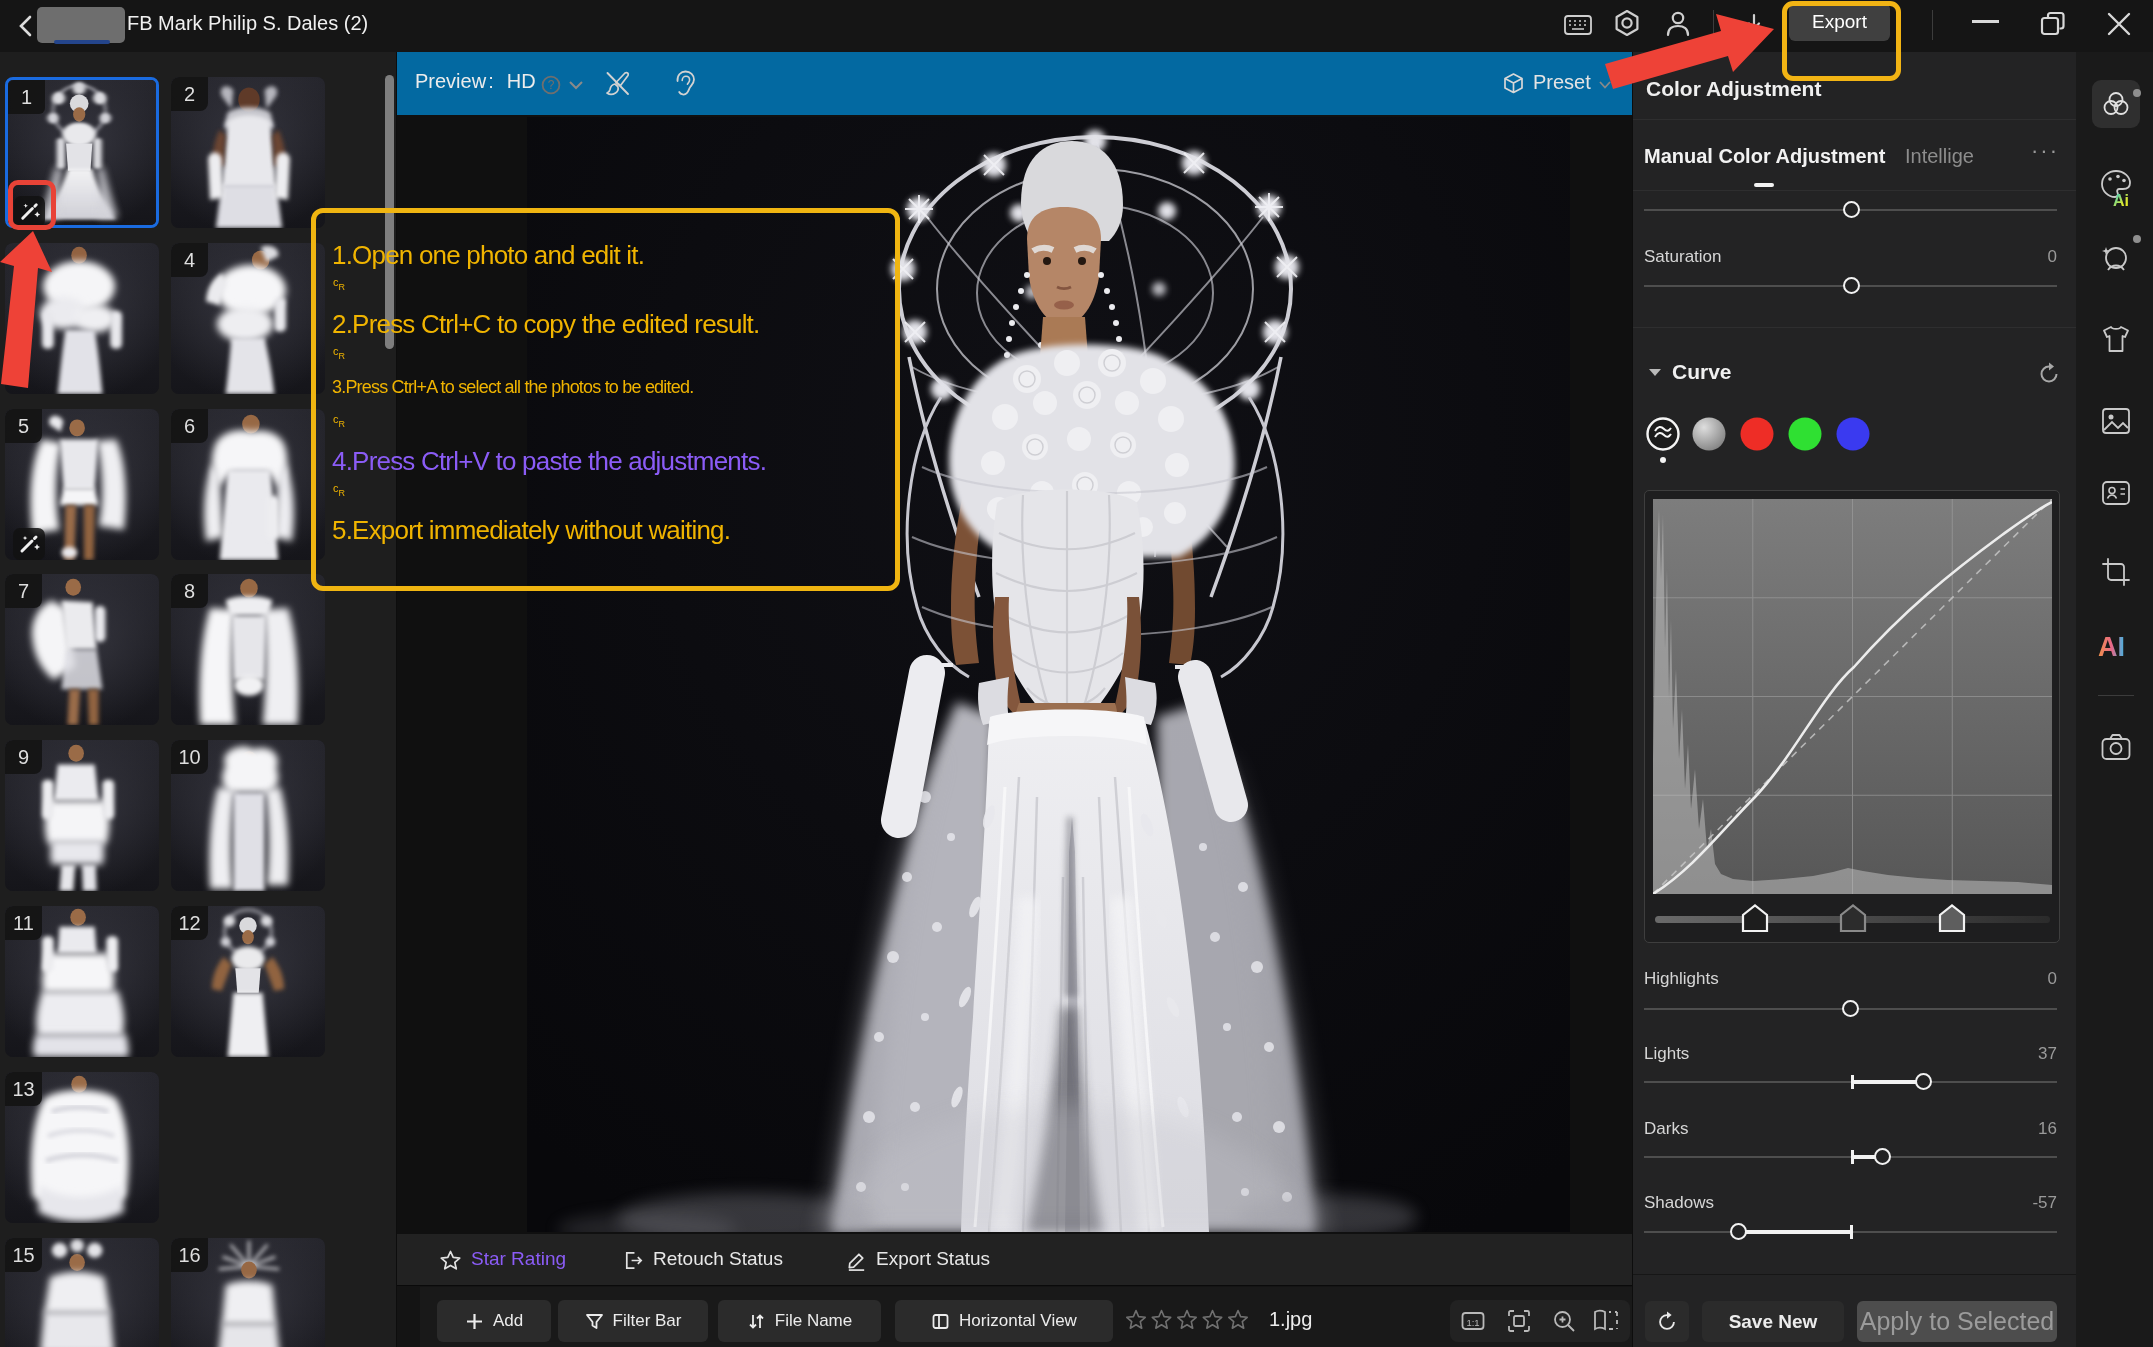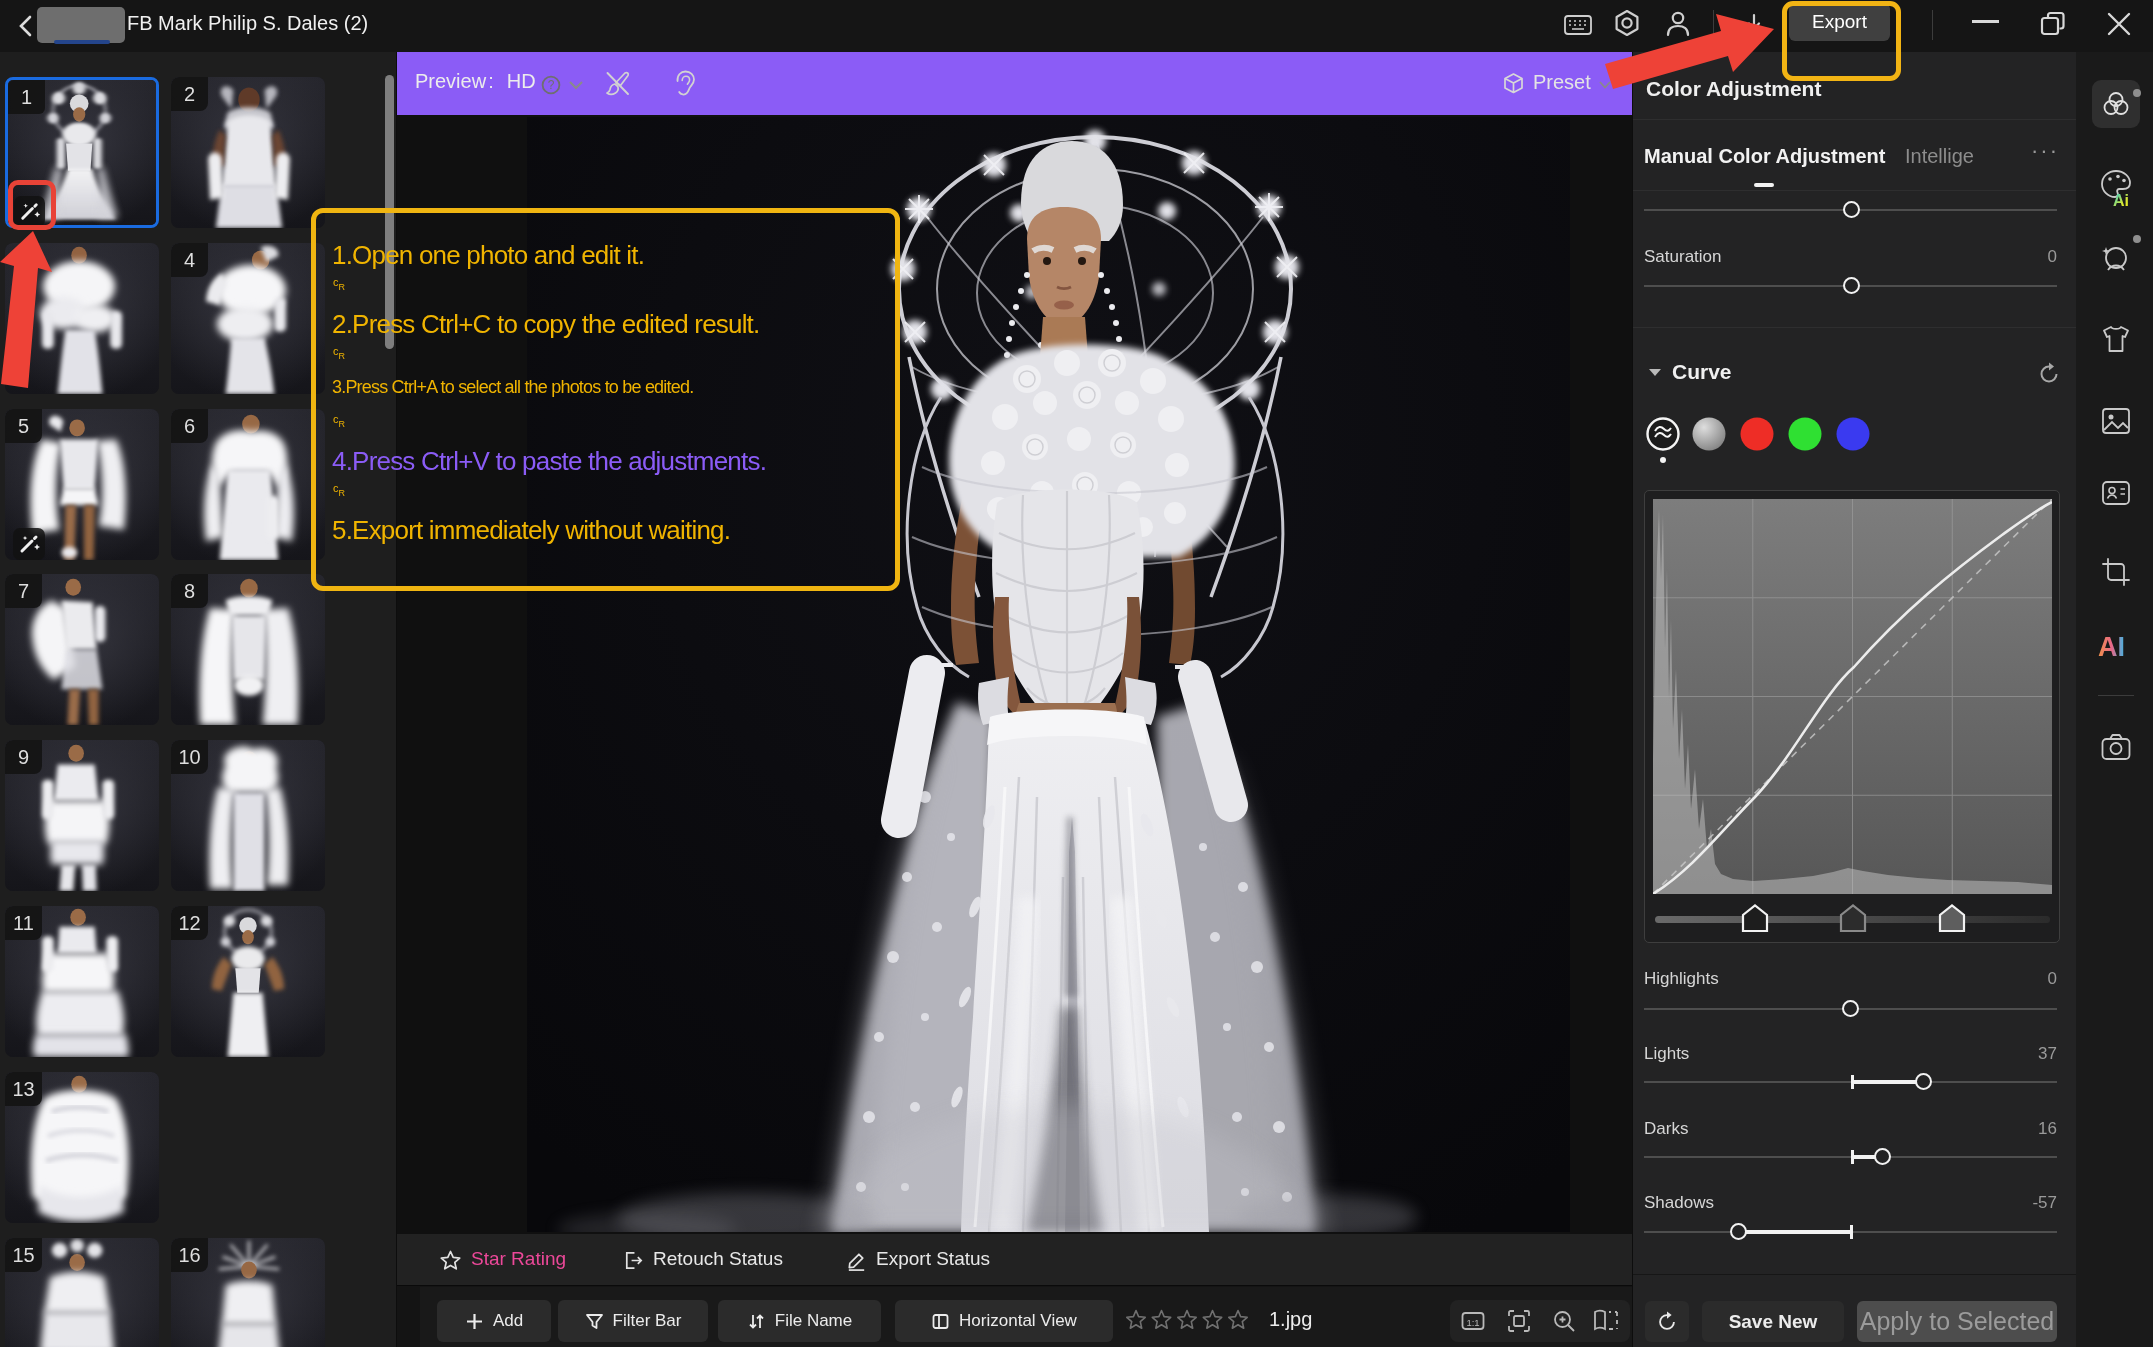--- a/index.html
+++ b/index.html
@@ -1,21 +1,21 @@
 <!DOCTYPE html>
 <html><head>
 <meta charset="utf-8">
 <style>
   * { margin:0; padding:0; box-sizing:border-box; }
   html,body { width:2153px; height:1347px; background:#141414; overflow:hidden;
     font-family:"Liberation Sans", sans-serif; }
   .abs { position:absolute; }
   #titlebar { position:absolute; left:0; top:0; width:2153px; height:52px; background:#151515; }
   #sidebar { position:absolute; left:0; top:52px; width:397px; height:1295px; background:#1e1e1e; overflow:hidden; }
-  #ptop { position:absolute; left:397px; top:52px; width:1236px; height:63px; background:#8b5cf6; }
+  #ptop { position:absolute; left:397px; top:52px; width:1236px; height:63px; background:#0369a1; }
   #photoarea { position:absolute; left:397px; top:115px; width:1236px; height:1119px; background:#101010; }
   #tabbar { position:absolute; left:397px; top:1234px; width:1236px; height:52px; background:#222222; border-bottom:1px solid #0a0a0a; }
   #toolbar { position:absolute; left:420px; top:1287px; width:1236px; height:60px; background:#191919; }
   #rpanel { position:absolute; left:1633px; top:52px; width:443px; height:1295px; background:#232324; }
   #rstrip { position:absolute; left:2076px; top:52px; width:77px; height:1295px; background:#1a1a1a; }
   .th { position:absolute; width:154px; height:151px; border-radius:8px; overflow:hidden; background:#17171b; }
   .th svg { position:absolute; left:0; top:0; }
   .num { position:absolute; left:0px; top:0px; width:37px; height:34px; background:rgba(20,20,20,.92);
      border-radius:8px 0 8px 0; color:#dedede; font-size:20px; display:flex; align-items:center; justify-content:center; }
   .ibtn { position:absolute; background:#2b2b2b; border-radius:6px; color:#ececec; font-size:17px;
@@ -607,21 +607,21 @@
   <path d="M290 1115 C340 1030 420 990 540 988 C660 990 740 1030 800 1115 Z" fill="#c6c6cd" opacity=".3" filter="url(#pb12)"></path>
   <ellipse cx="220" cy="1102" rx="130" ry="26" fill="#9a9aa2" opacity=".32" filter="url(#pb8)"></ellipse>
   <ellipse cx="120" cy="1112" rx="90" ry="16" fill="#8a8a92" opacity=".22" filter="url(#pb8)"></ellipse>
   <ellipse cx="800" cy="1100" rx="90" ry="22" fill="#9a9aa2" opacity=".3" filter="url(#pb8)"></ellipse>
 </svg>
 </div>
 <div id="tabbar">
   <svg class="abs" style="left:42px;top:15px" width="23" height="23" viewBox="0 0 24 24">
     <path d="M12 2.6 L14.8 8.8 L21.6 9.5 L16.5 14 L18 20.7 L12 17.2 L6 20.7 L7.5 14 L2.4 9.5 L9.2 8.8 Z" fill="none" stroke="#e2e2e2" stroke-width="1.8" stroke-linejoin="round"></path>
   </svg>
-  <div class="abs" style="left:74px;top:14px;color:#ec4899;font-size:19px;">Star Rating</div>
+  <div class="abs" style="left:74px;top:14px;color:#8b5cf6;font-size:19px;">Star Rating</div>
   <svg class="abs" style="left:225px;top:15px" width="23" height="23" viewBox="0 0 24 24">
     <path d="M13 4 L5 4 L5 20 L13 20" fill="none" stroke="#e2e2e2" stroke-width="1.8"></path>
     <path d="M10 12 L20 12 M16.5 8.5 L20 12 L16.5 15.5" fill="none" stroke="#e2e2e2" stroke-width="1.8"></path>
   </svg>
   <div class="abs" style="left:256px;top:14px;color:#e8e8e8;font-size:19px;">Retouch Status</div>
   <svg class="abs" style="left:448px;top:15px" width="23" height="23" viewBox="0 0 24 24">
     <path d="M14.5 5.5 L18.5 9.5 L9 19 L4.5 19.5 L5 15 Z" fill="none" stroke="#e2e2e2" stroke-width="1.8" stroke-linejoin="round"></path>
     <path d="M4 22 L20 22" stroke="#e2e2e2" stroke-width="1.8"></path>
   </svg>
   <div class="abs" style="left:479px;top:14px;color:#e8e8e8;font-size:19px;">Export Status</div>

